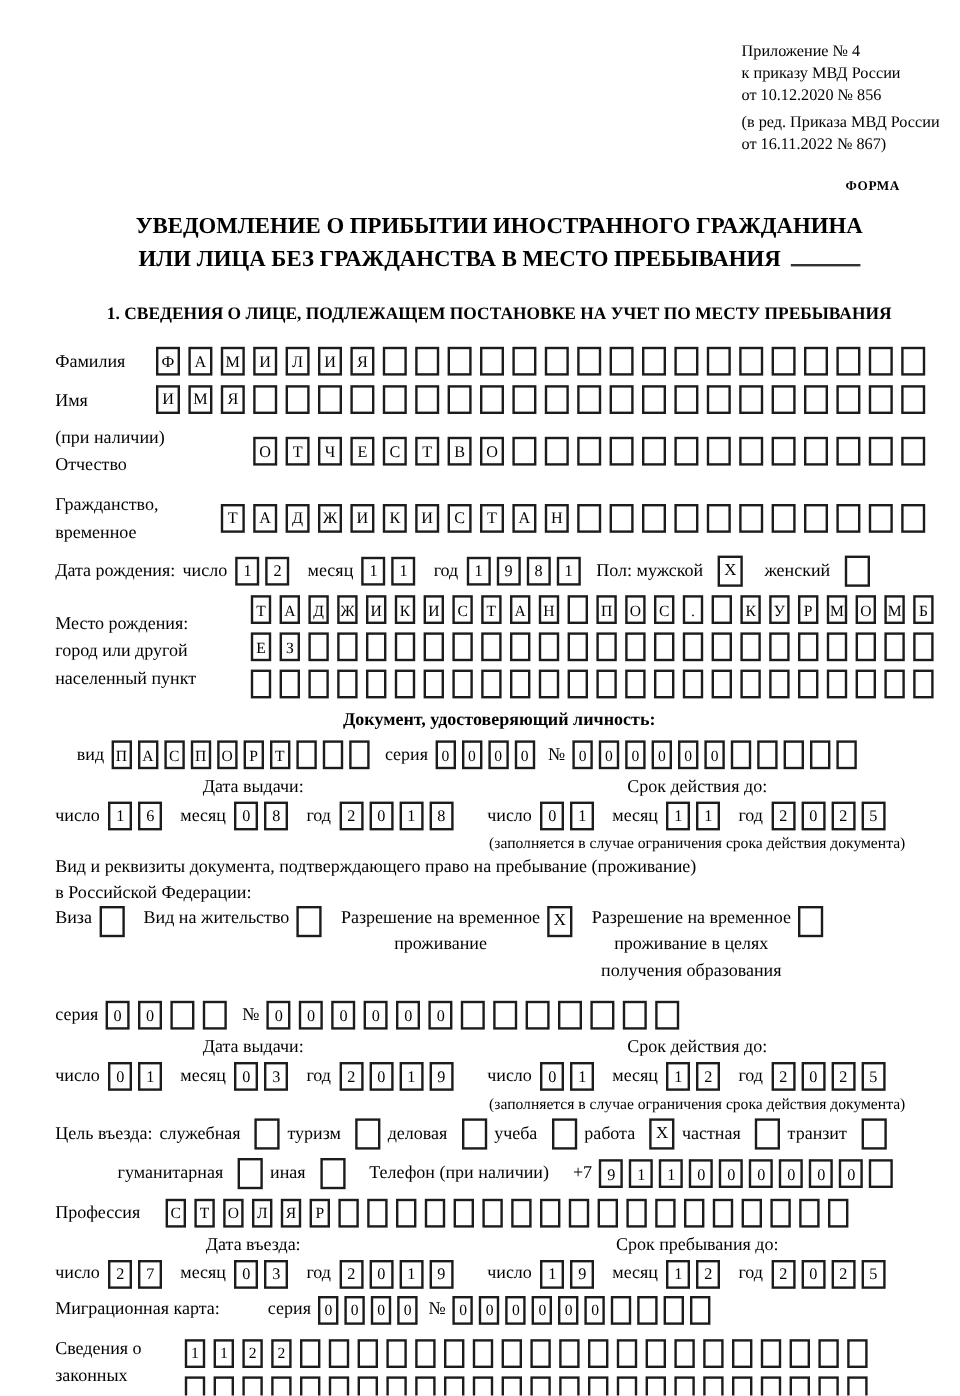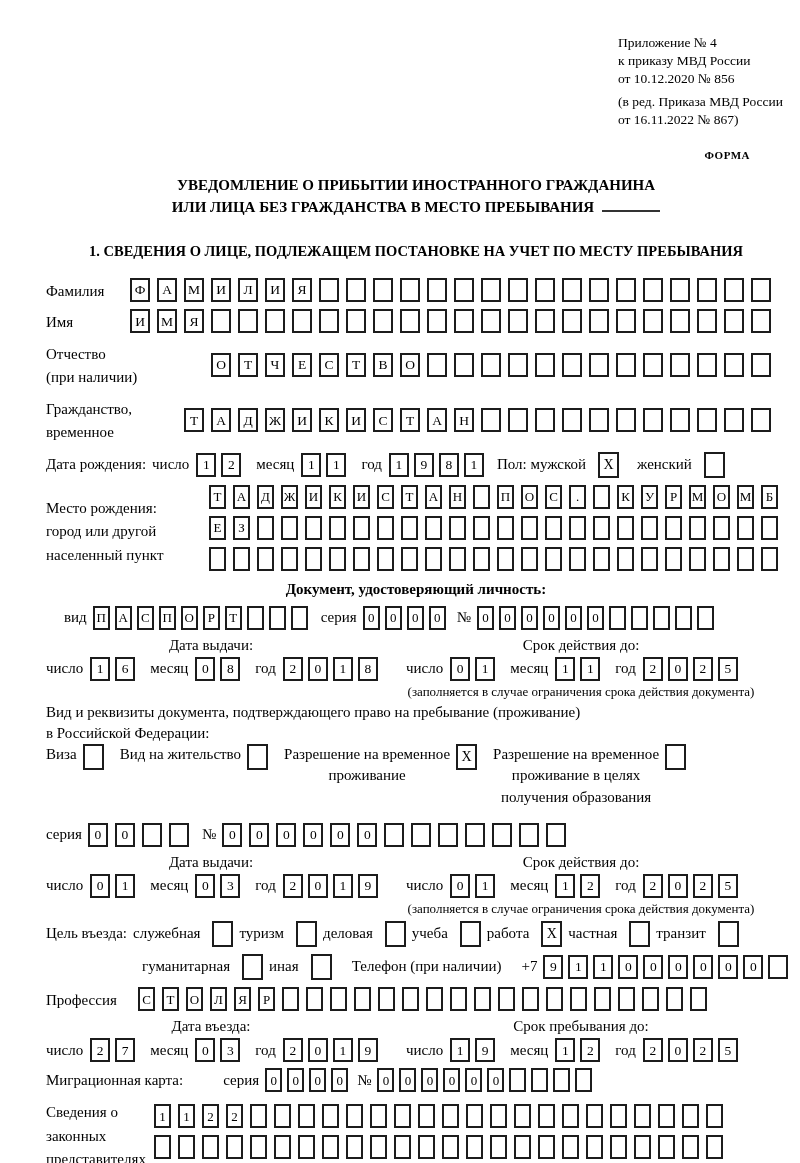--- a/index.html
+++ b/index.html
@@ -10,21 +10,21 @@
     color: #000; font-size: 15px; overflow: hidden;
   }
   .page { padding: 34px 14px 10px 46px; width: 800px; }
 
   
   .appendix { margin-left: 572px; font-size: 13.5px; line-height: 1.32; }
   .appendix .rev { margin-top: 6px; }
   .forma { text-align: right; font-weight: bold; margin: 20px 36px 0 0; font-size: 11px; letter-spacing: .5px; }
 
   
-  .title { text-align: center; font-weight: bold; font-size: 15px; line-height: 1.45; margin-top: 14px; }
+  .title { text-align: center; font-weight: bold; font-size: 19px; line-height: 1.45; margin-top: 14px; }
   .title .blank { display: inline-block; width: 58px; border-bottom: 2px solid #333; height: 14px; margin-left: 8px; }
   .sec-heading { text-align: center; font-weight: bold; font-size: 14.5px; margin-top: 24px; margin-bottom: 18px; }
 
   
   .row { display: flex; align-items: center; margin-bottom: 7px; }
   .lbl { flex: 0 0 auto; line-height: 1.5; padding-top: 2px; }
   .lbl-col { flex: 0 0 auto; line-height: 1.55; padding-top: 2px; }
   .cells { display: flex; flex-wrap: nowrap; }
   .cells-col .cells { margin-bottom: 7px; }
   .cell {
@@ -67,21 +67,21 @@
   .inline-row .txt { margin-right: 6px; flex: 0 0 auto; }
   .mr6 { margin-right: 6px; } .mr10 { margin-right: 10px; } .mr14 { margin-right: 14px; margin-left: 18px; }
   .ml12 { margin-left: 12px; }
 
   
   .permits { display: flex; align-items: flex-start; margin: 2px 0 14px 0; }
   .permit { display: flex; align-items: flex-start; margin-right: 10px; }
   .permit .plines { text-align: center; line-height: 1.45; }
   .permit .cb { margin-top: 0; }
 
-  .purpose-line2 { margin-left: 96px; }
+  .purpose-line2 { margin-left: 52px; }
   .phone-cells .cell { margin-right: 5px; }
 </style>
 </head>
 <body>
 
 <div class="page">
 
   <div class="appendix">
     <div>Приложение № 4</div>
     <div>к приказу МВД России</div>
@@ -154,22 +154,22 @@
         <span class="cell"></span>
         <span class="cell"></span>
         <span class="cell"></span>
         <span class="cell"></span>
         <span class="cell"></span>
       </div>
   </div>
 
   <div class="row">
     <div class="lbl-col w-pat">
+      <div>(при наличии)</div>
       <div>Отчество</div>
-      <div>(при наличии)</div>
     </div>
     <div class="cells">
         <span class="cell">О</span>
         <span class="cell">Т</span>
         <span class="cell">Ч</span>
         <span class="cell">Е</span>
         <span class="cell">С</span>
         <span class="cell">Т</span>
         <span class="cell">В</span>
         <span class="cell">О</span>

